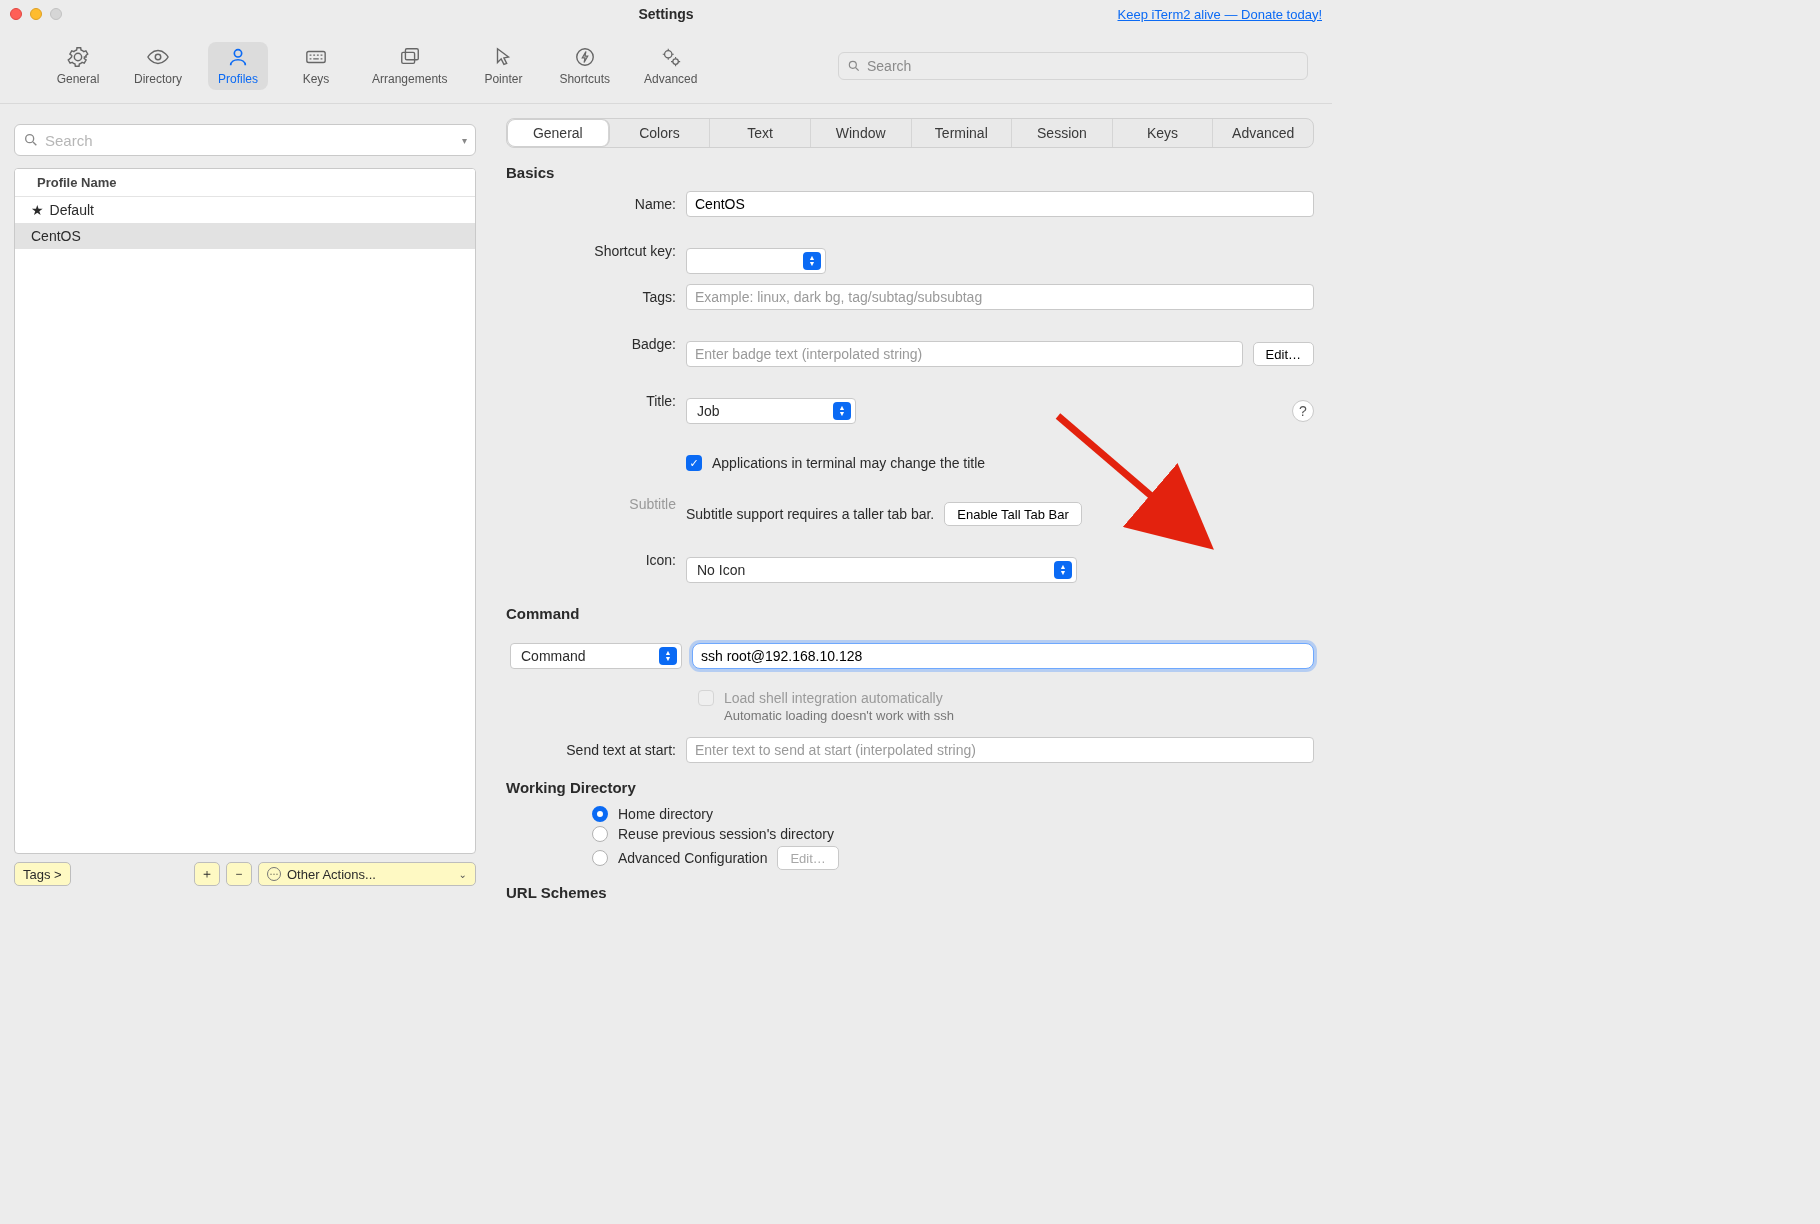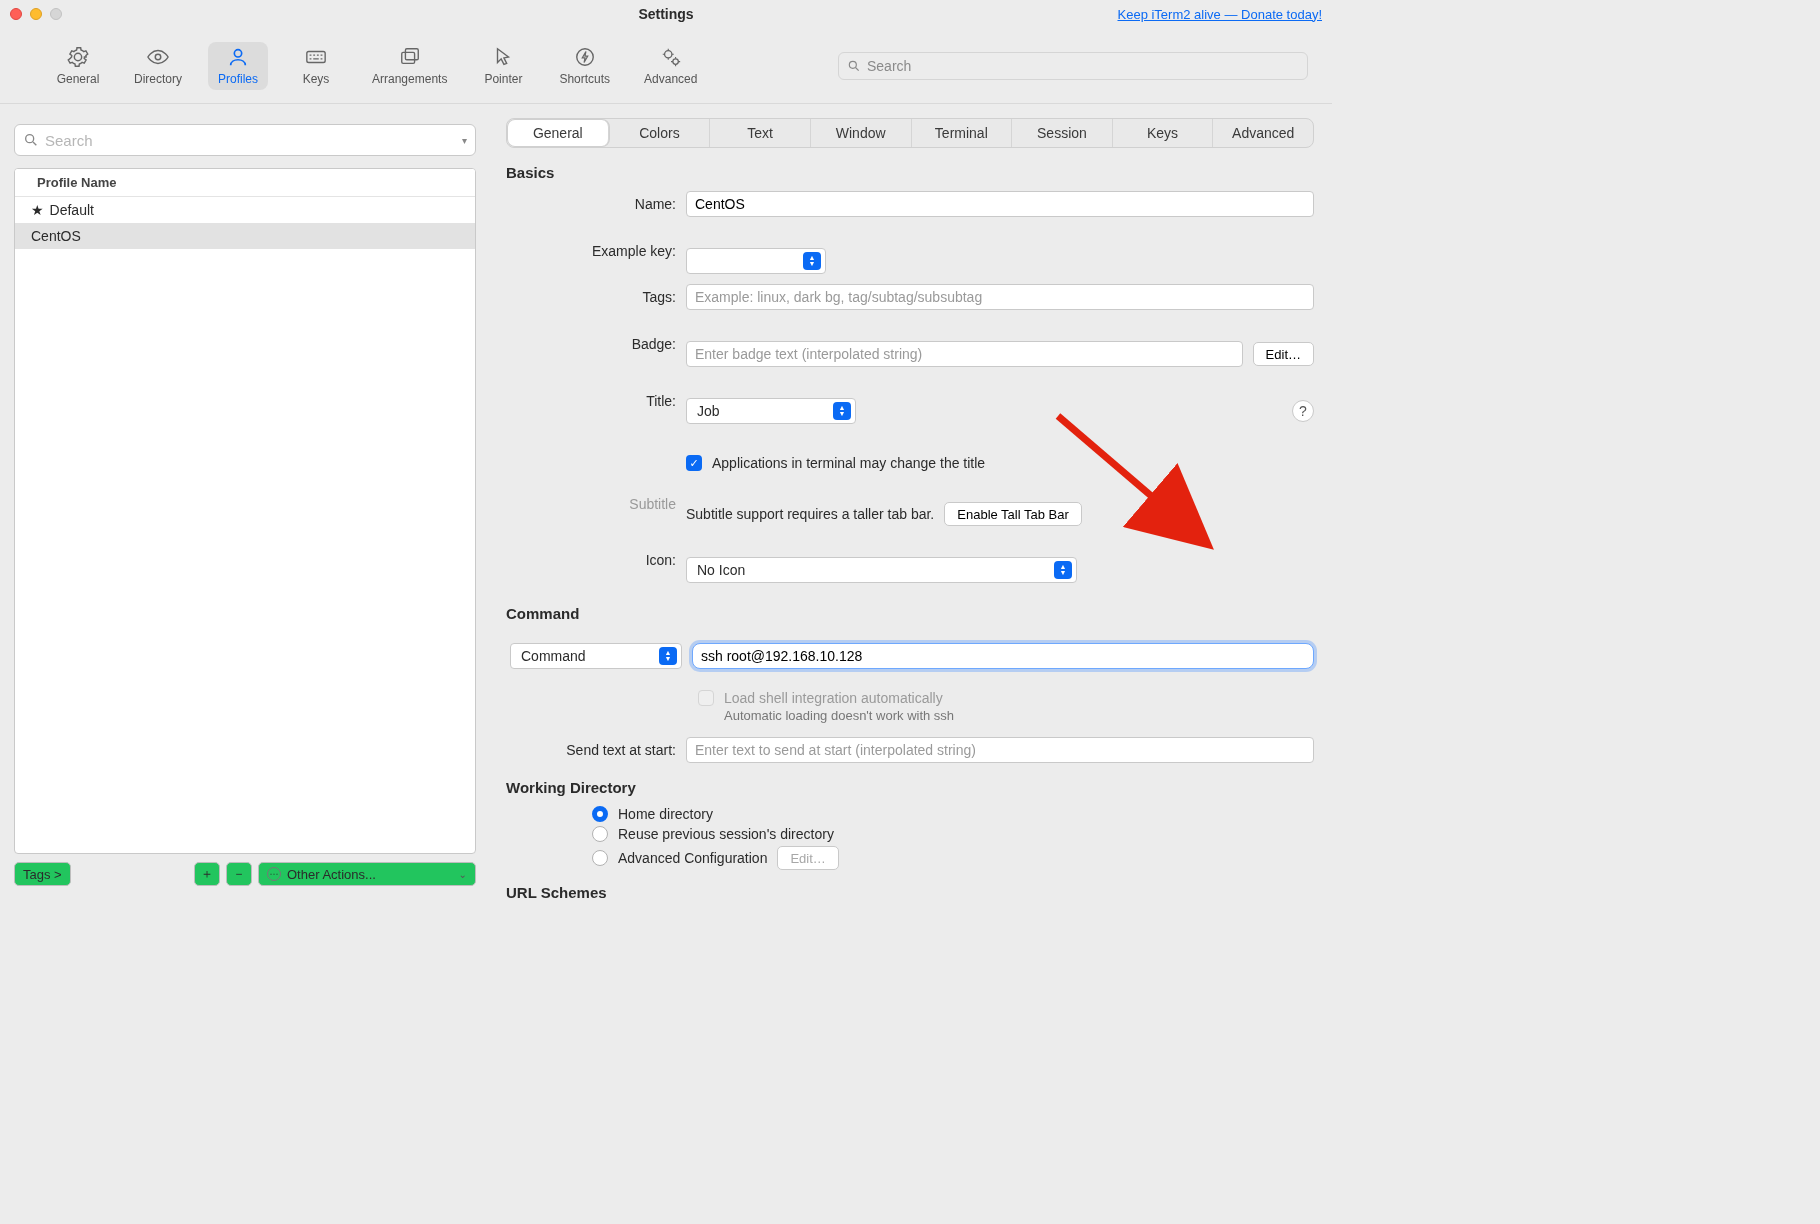--- a/index.html
+++ b/index.html
@@ -138,21 +138,21 @@
   .left-bottom {
     display: flex;
     gap: 6px;
     margin-top: 8px;
     align-items: center;
   }
   .small-btn {
     height: 24px;
     border: 1px solid #bdbdbd;
     border-radius: 5px;
-    background: #22c55e;
+    background: #fef9c3;
     padding: 0 8px;
     font-size: 13px;
     display: flex;
     align-items: center;
     gap: 4px;
   }
   .small-btn.square { width: 26px; justify-content: center; padding: 0; }
   .small-btn.wide { flex: 0 0 218px; justify-content: space-between; }
   .small-btn .chev { font-size: 10px; color: #555; }
 
@@ -429,21 +429,21 @@
       <div class="sub-tab">Session</div>
       <div class="sub-tab">Keys</div>
       <div class="sub-tab">Advanced</div>
     </div>
 
     <div class="section-title">Basics</div>
     <div class="form-grid">
       <div class="form-label">Name:</div>
       <input class="text-input" value="CentOS" style="">
 
-      <div class="form-label">Example key:</div>
+      <div class="form-label">Shortcut key:</div>
       <div class="row-inline">
         <div class="select" style="width:140px">
           <span></span>
           <span class="sel-arrows">
               <span>▲</span>
               <span>▼</span>
             </span>
         </div>
       </div>
 

